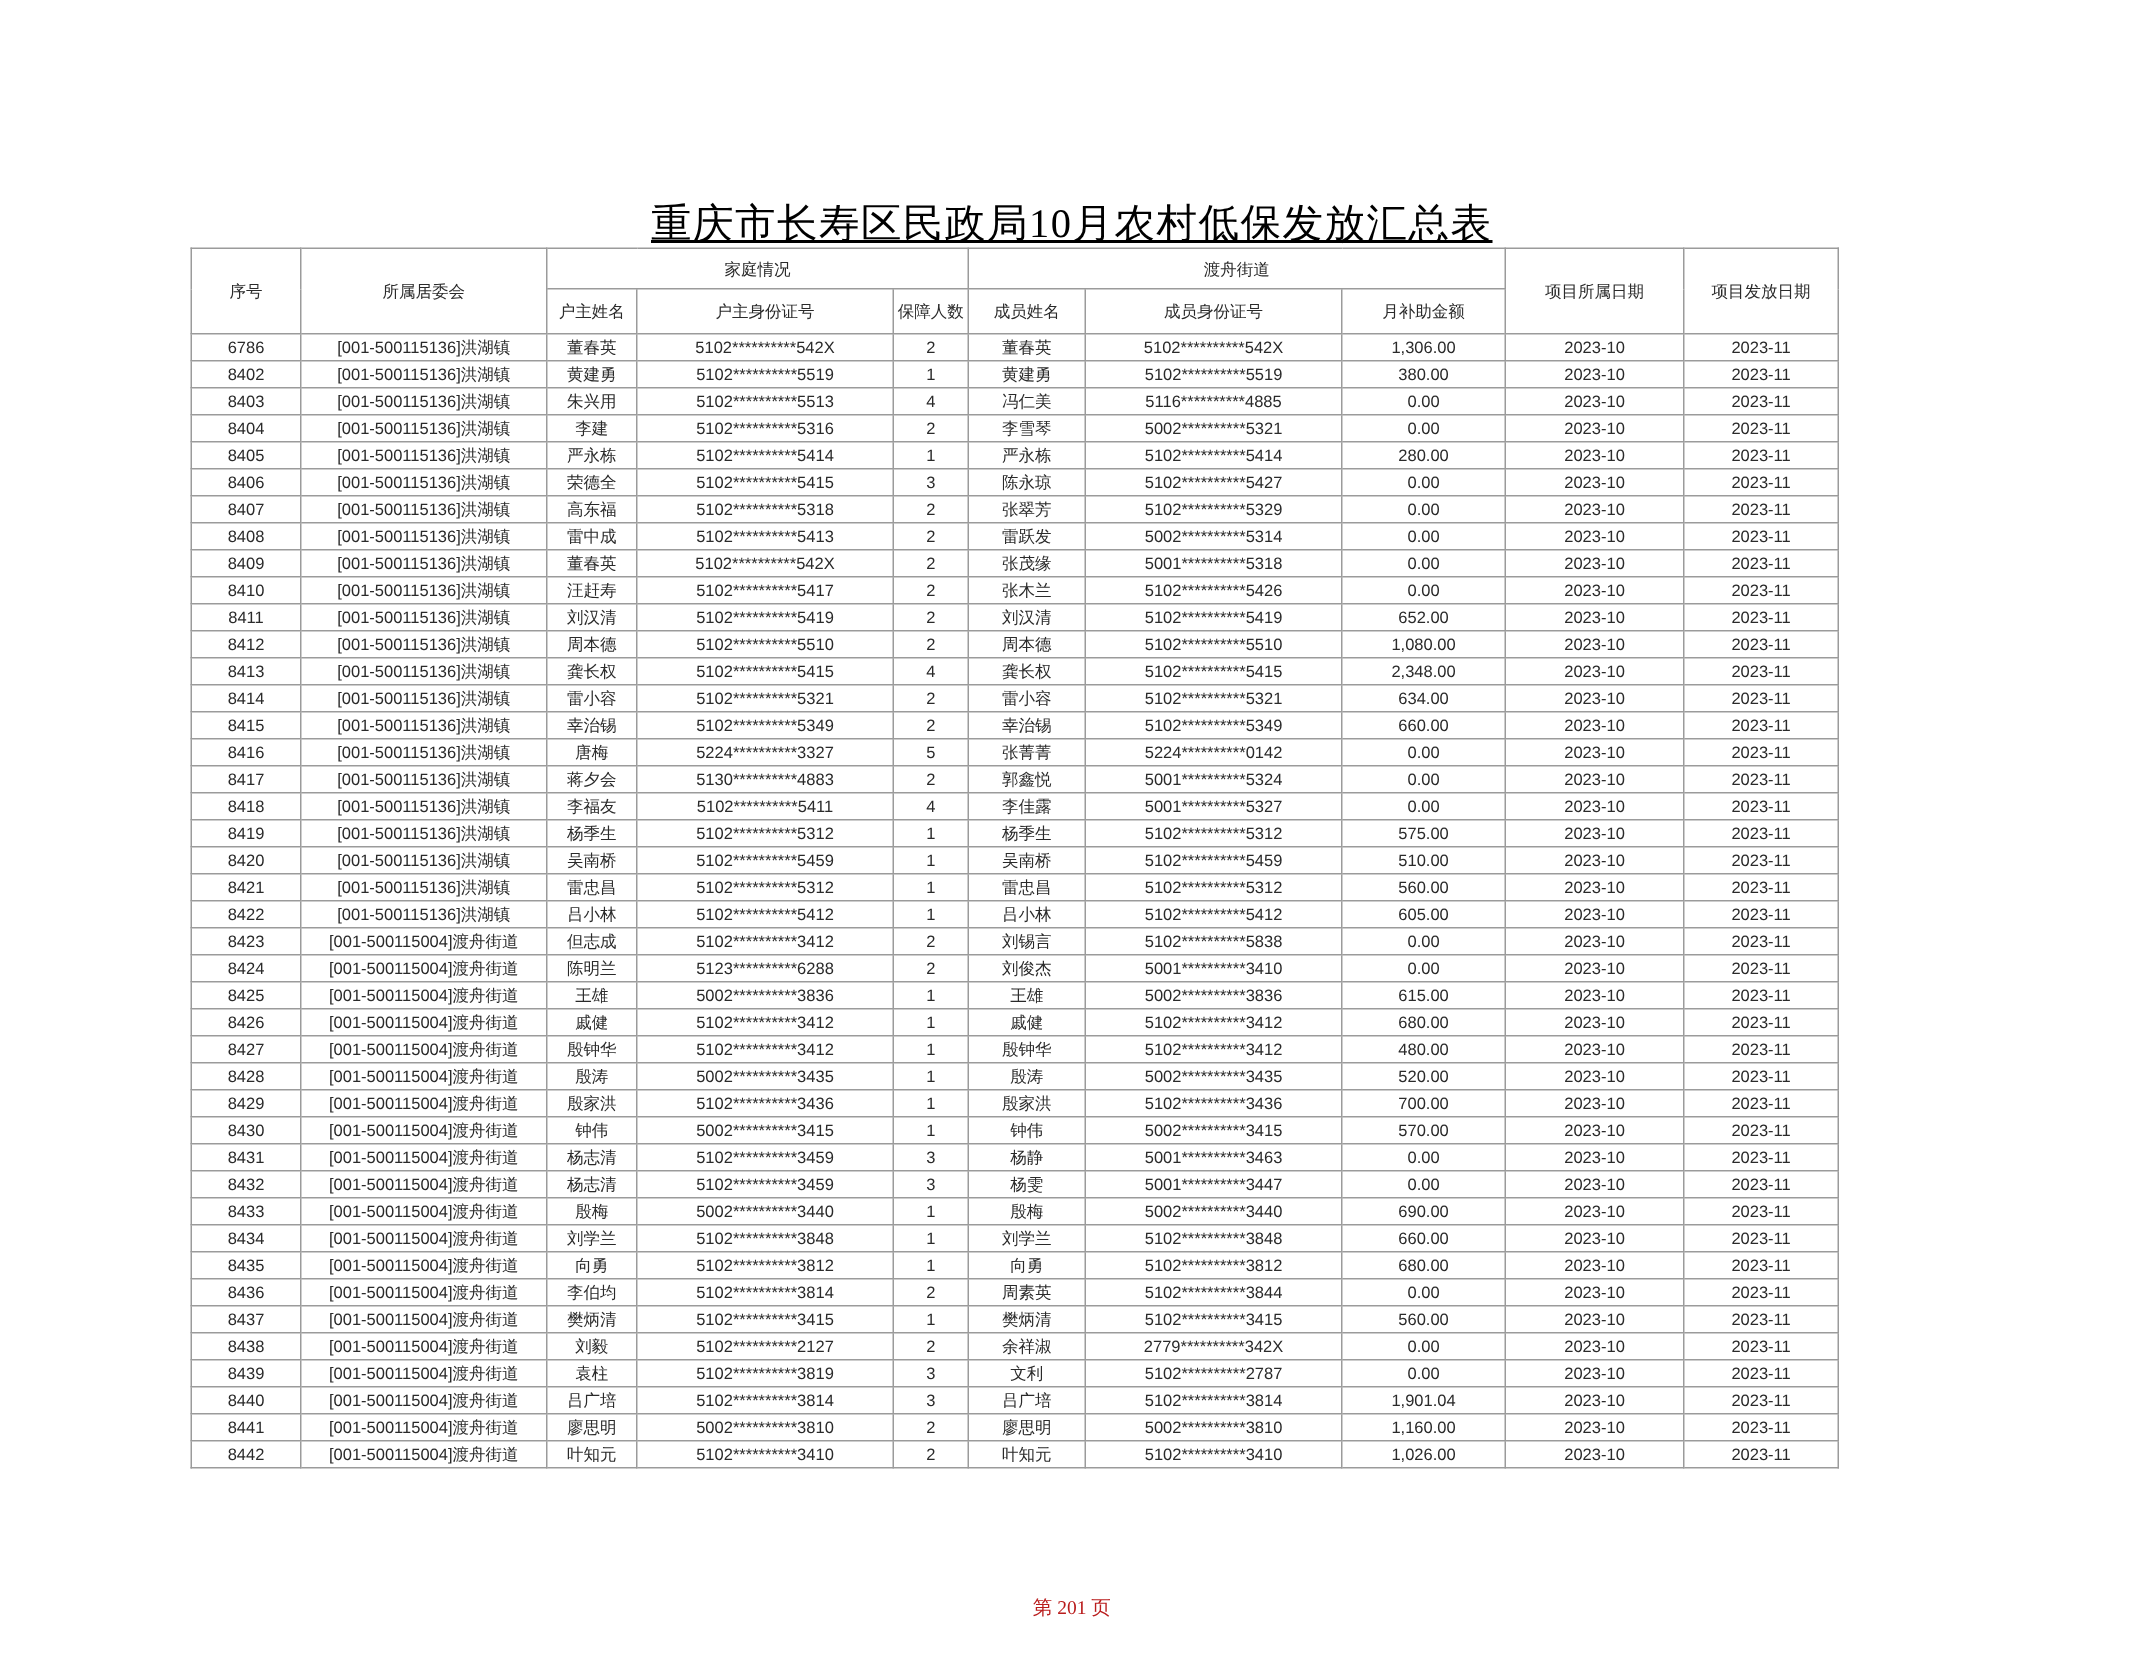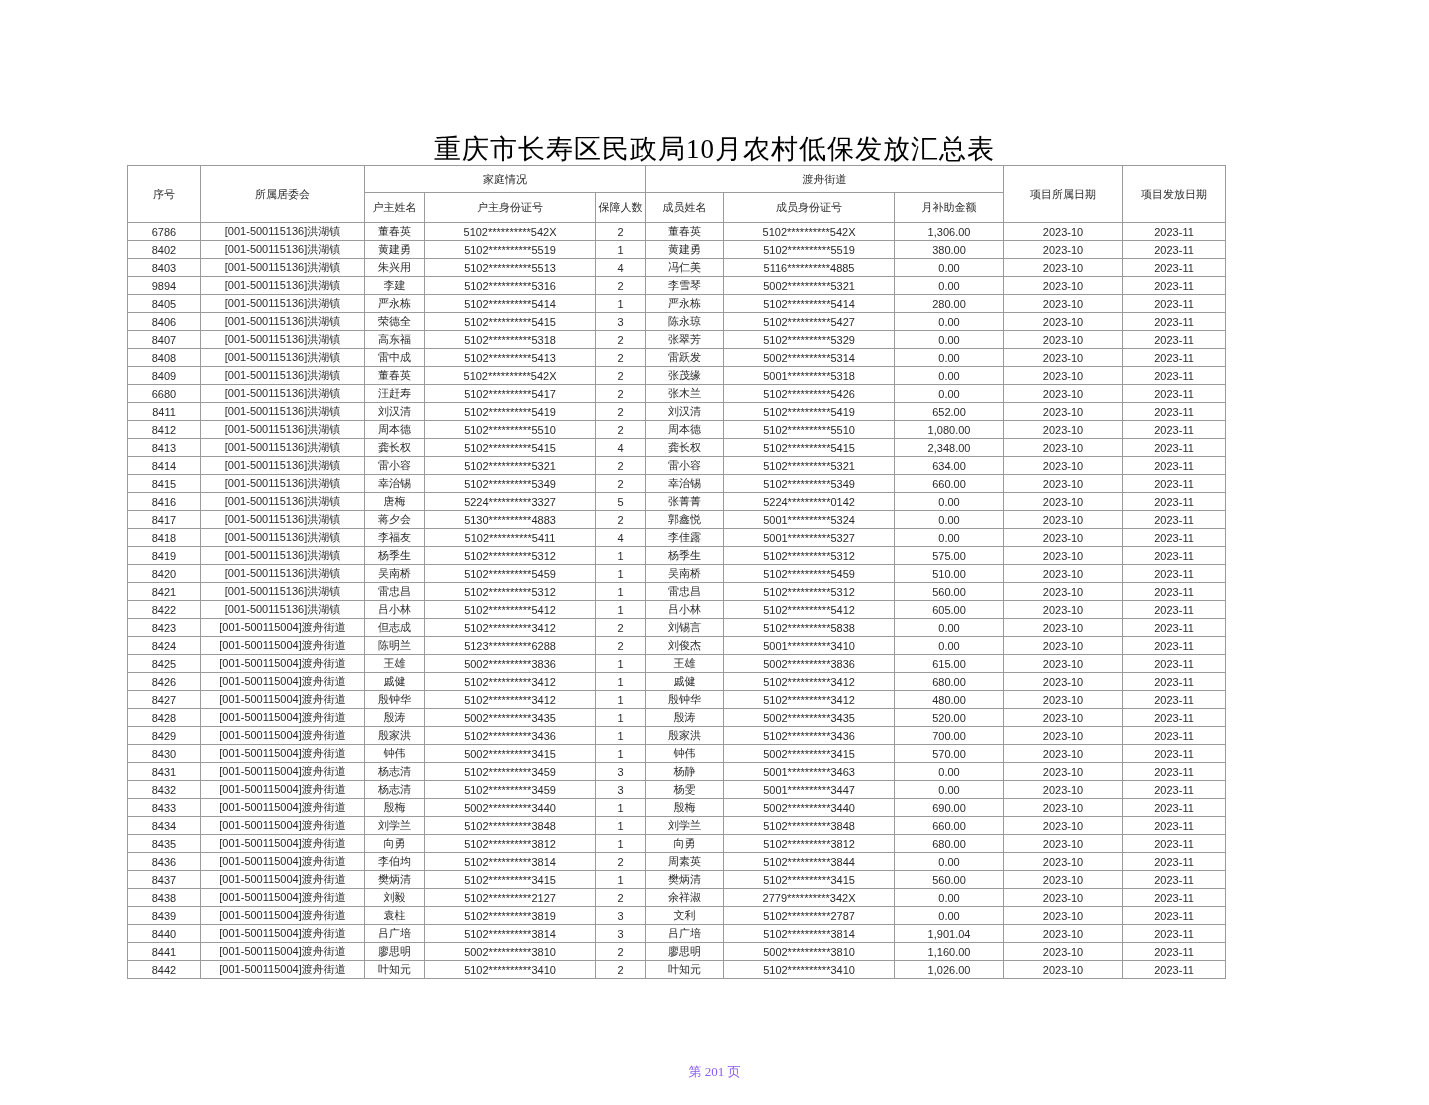--- a/index.html
+++ b/index.html
@@ -13,20 +13,21 @@
   .doc-title {
     position: absolute;
     top: 131px; left: 0;
     width: 1429px;
     text-align: center;
     font-family: "Liberation Serif", "DejaVu Serif", serif;
     font-size: 27px;
     letter-spacing: 1px;
     color: #000;
     white-space: nowrap;
+    text-decoration: underline;
   }
   table.summary {
     position: absolute;
     top: 165px; left: 127px;
     width: 1098px;
     border-collapse: collapse;
     table-layout: fixed;
     font-size: 11px;
     color: #2a2a2a;
   }
@@ -43,21 +44,21 @@
   thead tr.sub-row th { height: 29px; text-align: center; }
   th.hsep { border-bottom: 2px solid #3f3f3f; }
   tbody td { height: 17px; }
   .page-footer {
     position: absolute;
     top: 1063px; left: 0;
     width: 1429px;
     text-align: center;
     font-family: "Liberation Serif", "DejaVu Serif", serif;
     font-size: 13px;
-    color: #8b5cf6;
+    color: #b91c1c;
   }
 </style>
 </head>
 <body>
 
 <div class="doc-title">重庆市长寿区民政局10月农村低保发放汇总表</div>
 
 <table class="summary">
   <colgroup>
     <col style="width:73px">
@@ -123,21 +124,21 @@
     <td>5102**********5513</td>
     <td>4</td>
     <td>冯仁美</td>
     <td>5116**********4885</td>
     <td>0.00</td>
     <td>2023-10</td>
     <td>2023-11</td>
   </tr>
 
   <tr>
-    <td>9894</td>
+    <td>8404</td>
     <td>[001-500115136]洪湖镇</td>
     <td>李建</td>
     <td>5102**********5316</td>
     <td>2</td>
     <td>李雪琴</td>
     <td>5002**********5321</td>
     <td>0.00</td>
     <td>2023-10</td>
     <td>2023-11</td>
   </tr>
@@ -201,21 +202,21 @@
     <td>5102**********542X</td>
     <td>2</td>
     <td>张茂缘</td>
     <td>5001**********5318</td>
     <td>0.00</td>
     <td>2023-10</td>
     <td>2023-11</td>
   </tr>
 
   <tr>
-    <td>6680</td>
+    <td>8410</td>
     <td>[001-500115136]洪湖镇</td>
     <td>汪赶寿</td>
     <td>5102**********5417</td>
     <td>2</td>
     <td>张木兰</td>
     <td>5102**********5426</td>
     <td>0.00</td>
     <td>2023-10</td>
     <td>2023-11</td>
   </tr>

